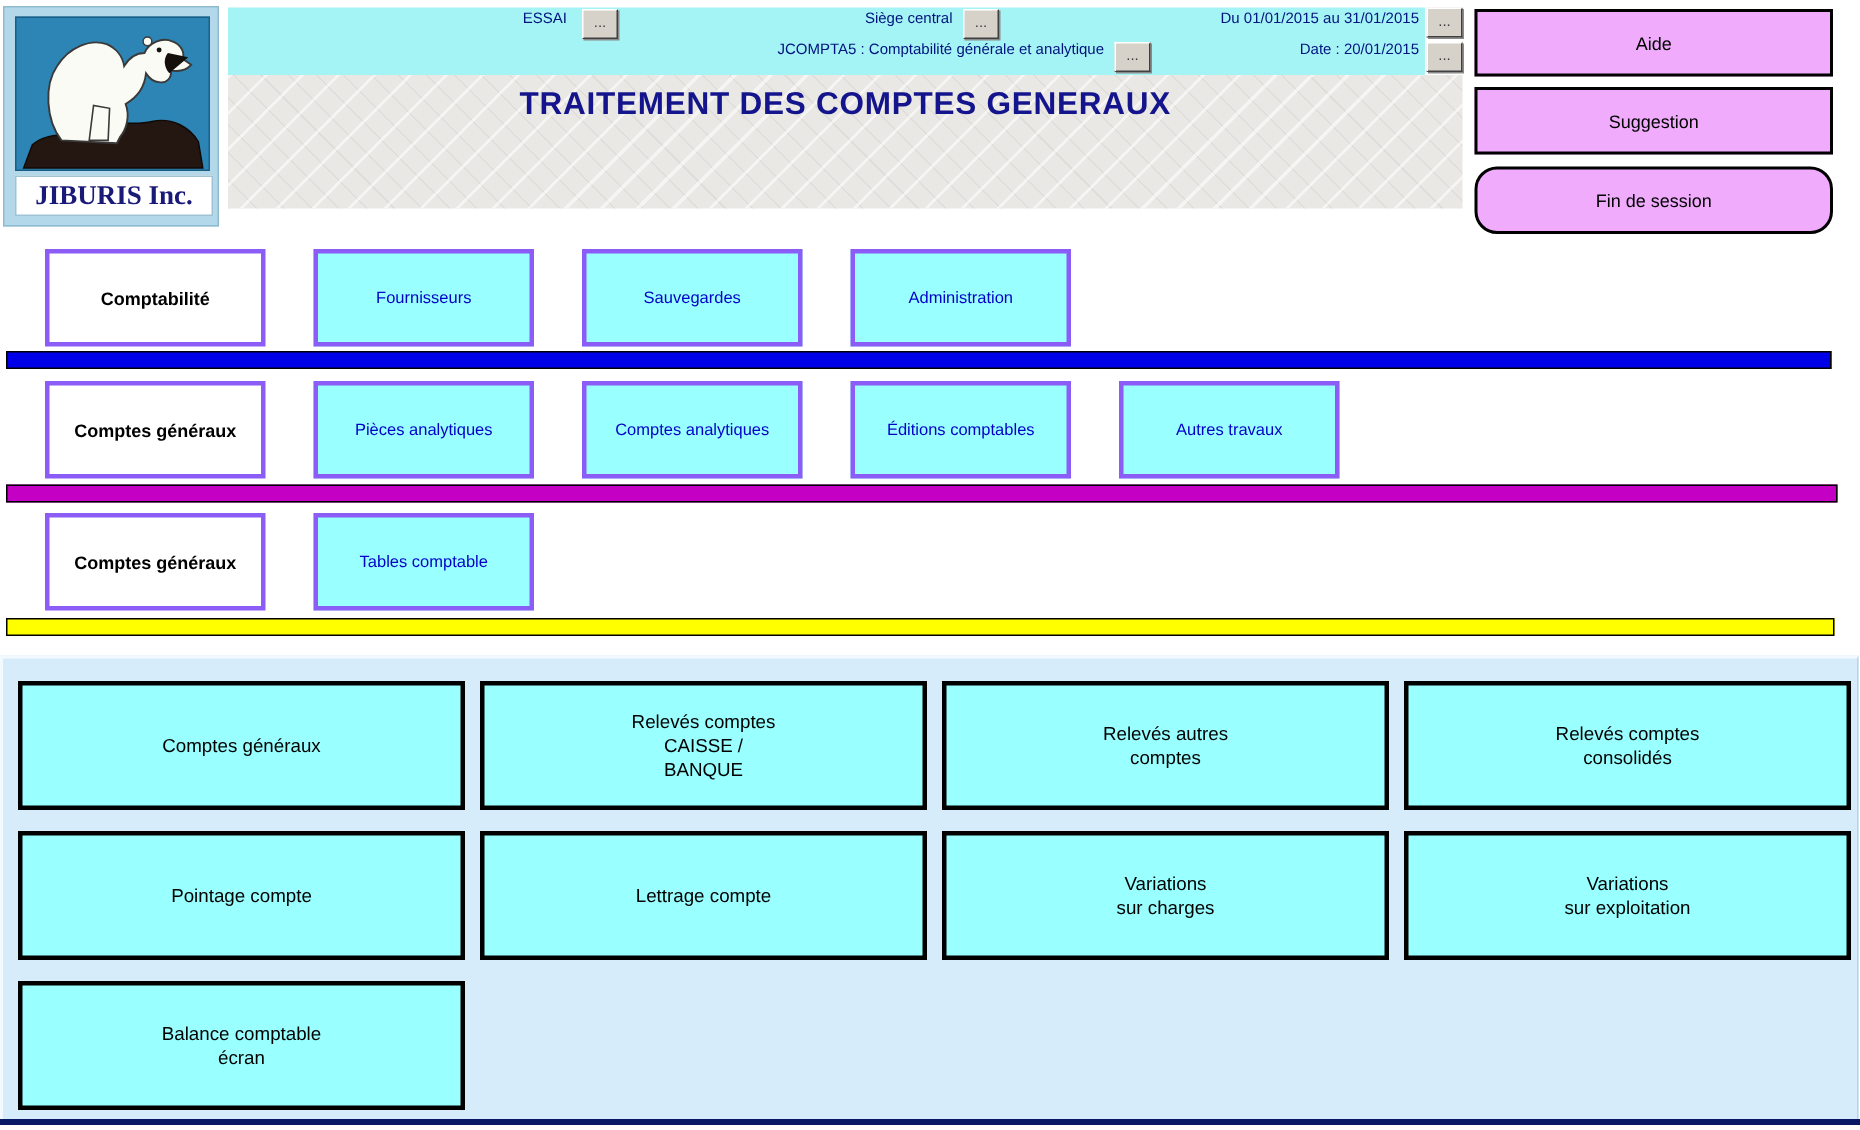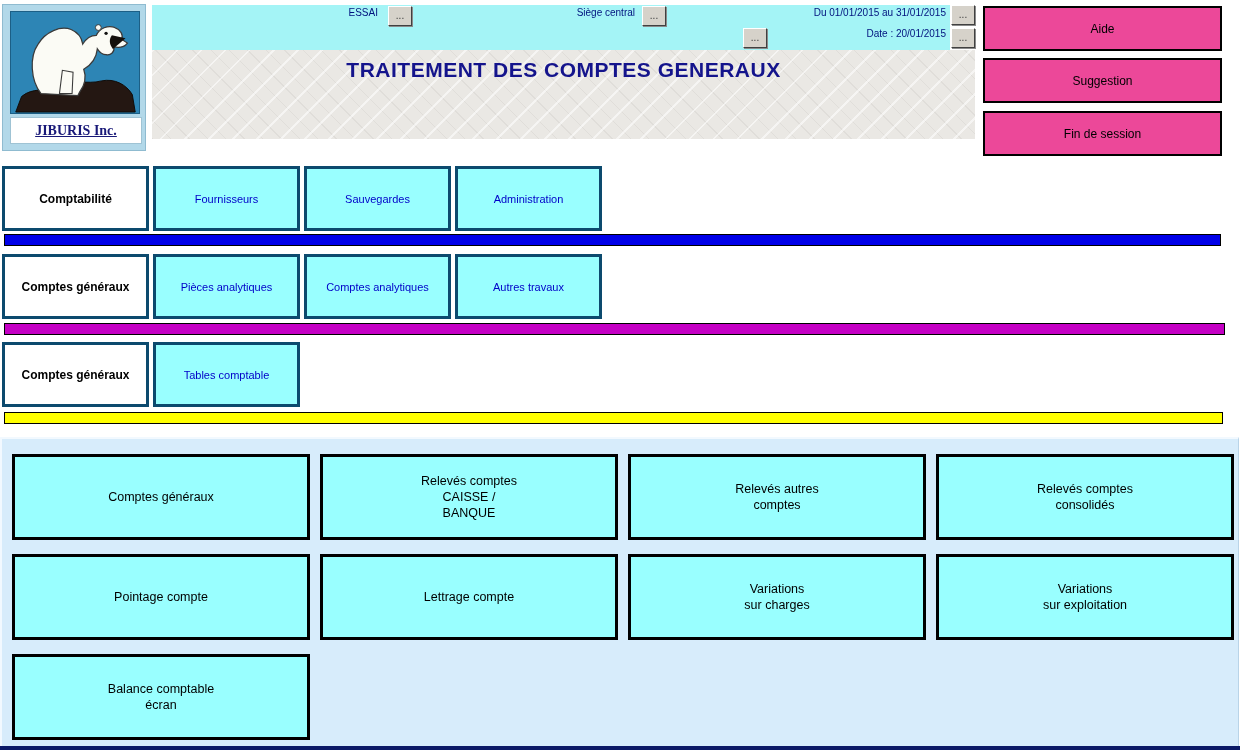--- a/index.html
+++ b/index.html
@@ -8,48 +8,48 @@
   #screen {
     position:relative; width:1240px; height:753px; background:#ffffff;
     overflow:hidden;
   }
   
   .logo-box { position:absolute; left:2px; top:4px; width:144px; height:147px; background:#B2D8E9; border:1px solid #8FBBD0; }
   .logo-img { position:absolute; left:7px; top:6px; width:130px; height:103px; background:#2D85B5; border:1px solid #1C5F86; }
   .logo-img svg { width:100%; height:100%; display:block; }
   .logo-text { position:absolute; left:7px; top:112px; width:132px; height:27px; background:#ffffff; border:1px solid #9fc3d4;
     display:flex; align-items:center; justify-content:center;
-    font-family:"Liberation Serif", serif; font-weight:bold; font-size:14px; color:#191978;text-decoration:underline; }
+    font-family:"Liberation Serif", serif; font-weight:bold; font-size:18px; color:#191978; }
   
   .header-bar { position:absolute; left:152px; top:5px; width:798px; height:45px; background:#A4F4F6; }
   .hdr-text { position:absolute; color:#00127E; font-size:10px; text-align:right; white-space:nowrap; }
   .dots-btn {
     position:absolute; width:24px; height:20px; background:#D6D2CA; color:#3c3c3c;
     border-top:1px solid #ffffff; border-left:1px solid #ffffff;
     border-right:1px solid #404040; border-bottom:1px solid #404040;
     box-shadow:1px 1px 0 #8a8a8a; font-size:10px; line-height:14px; text-align:center; cursor:pointer;
   }
   
   .texture {
     position:absolute; left:152px; top:50px; width:823px; height:89px;
     background-color:#EAE8E4;
     background-image:
       repeating-linear-gradient(135deg, rgba(255,255,255,0.55) 0 2px, rgba(255,255,255,0) 2px 17px),
       repeating-linear-gradient(45deg, rgba(205,202,198,0.35) 0 1px, rgba(205,202,198,0) 1px 13px);
   }
   .main-title { position:absolute; left:0; top:8px; width:100%; text-align:center;
     font-size:21px; font-weight:bold; color:#14148C; letter-spacing:0.5px; }
   
-  .action-btn { position:absolute; left:983px; width:239px; height:45px; background:#ec4899; border:2px solid #000;
+  .action-btn { position:absolute; left:983px; width:239px; height:45px; background:#f0abfc; border:2px solid #000;
     display:flex; align-items:center; justify-content:center; font-size:12px; color:#000; cursor:pointer; }
   
   .tab-row { position:absolute; left:2px; display:flex; }
-  .tab { width:147px; height:65px; border:3px solid #0c4a6e; margin-right:4px; background:#99FFFF;
+  .tab { width:147px; height:65px; border:3px solid #8b5cf6; margin-right:4px; background:#99FFFF;
     display:flex; align-items:center; justify-content:center; text-align:center;
-    font-size:11px; color:#0000C8; cursor:pointer; }
+    font-size:11px; color:#0000C8; cursor:pointer;margin-left:28px; }
   .tab.active { background:#ffffff; color:#000; font-weight:bold; font-size:12px; }
   
   .sep { position:absolute; height:12px; border:1px solid #000; }
   .sep-1 { left:4px; top:234px; width:1217px; background:#0000E8; }
   .sep-2 { left:4px; top:323px; width:1221px; background:#C400C4; }
   .sep-3 { left:4px; top:412px; width:1219px; background:#FFFF00; }
   
   .main-panel { position:absolute; left:0; top:437px; width:1239px; height:309px; background:#D7ECFB;
     border-top:2px solid #F2F9FF; border-left:2px solid #F2F9FF; border-right:1px solid #b9d4e8; }
   .bottom-line { position:absolute; left:0; top:746px; width:1240px; height:4px; background:#0A1966; }
@@ -82,45 +82,47 @@
 
   <span class="hdr-text" style="left:298px; top:7px; width:80px;">ESSAI</span>
   <button class="dots-btn" style="left:388px; top:6px;">...</button>
 
   <span class="hdr-text" style="left:535px; top:7px; width:100px;">Siège central</span>
   <button class="dots-btn" style="left:642px; top:6px;">...</button>
 
   <span class="hdr-text" style="left:700px; top:7px; width:246px;">Du 01/01/2015 au 31/01/2015</span>
   <button class="dots-btn" style="left:951px; top:5px;">...</button>
 
+  <span class="hdr-text" style="left:420px; top:28px; width:316px;">JCOMPTA5 : Comptabilité générale et analytique</span>
   <button class="dots-btn" style="left:743px; top:28px;">...</button>
 
   <span class="hdr-text" style="left:780px; top:28px; width:166px;">Date : 20/01/2015</span>
   <button class="dots-btn" style="left:951px; top:28px;">...</button>
 
   <div class="texture">
     <div class="main-title">TRAITEMENT DES COMPTES GENERAUX</div>
   </div>
 
   <button class="action-btn" style="top:6px;">Aide</button>
   <button class="action-btn" style="top:58px;">Suggestion</button>
-  <button class="action-btn" style="top:111px;">Fin de session</button>
+  <button class="action-btn" style="top:111px;border-radius:15px;">Fin de session</button>
 
   <div class="tab-row" style="top:166px;">
     <div class="tab active">Comptabilité</div>
     <div class="tab">Fournisseurs</div>
     <div class="tab">Sauvegardes</div>
     <div class="tab">Administration</div>
   </div>
   <div class="sep sep-1"></div>
 
   <div class="tab-row" style="top:254px;">
     <div class="tab active">Comptes généraux</div>
     <div class="tab">Pièces analytiques</div>
     <div class="tab">Comptes analytiques</div>
+    <div class="tab">Éditions comptables</div>
     <div class="tab">Autres travaux</div>
   </div>
   <div class="sep sep-2"></div>
 
   <div class="tab-row" style="top:342px;">
     <div class="tab active">Comptes généraux</div>
     <div class="tab">Tables comptable</div>
   </div>
   <div class="sep sep-3"></div>
 

